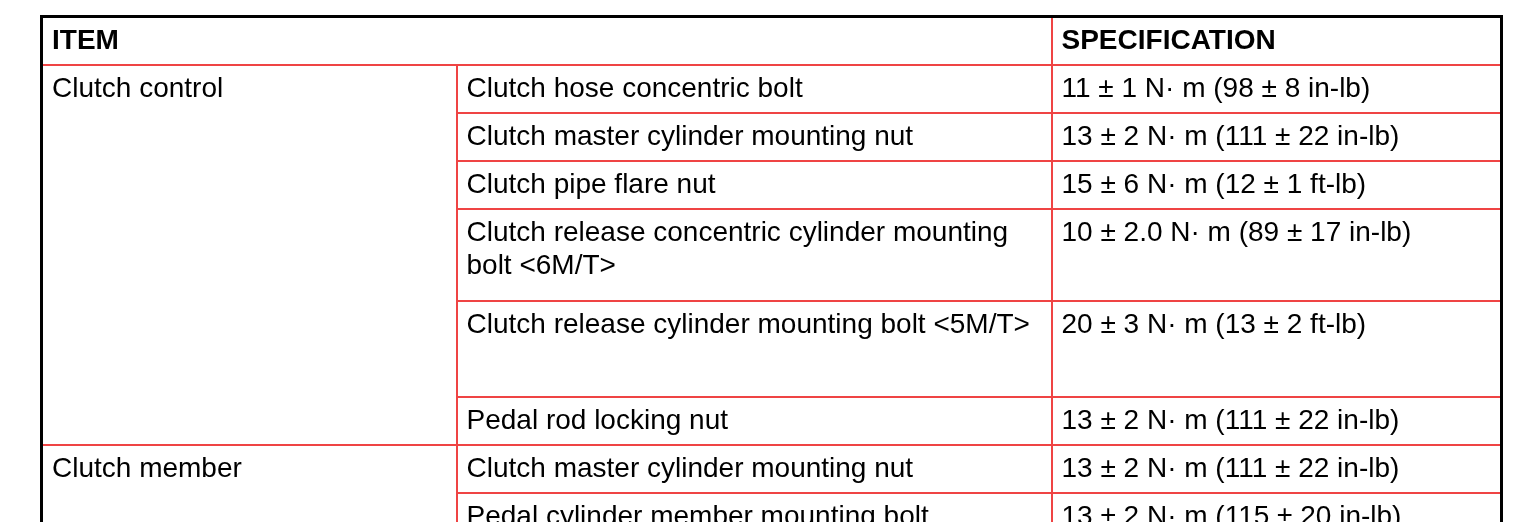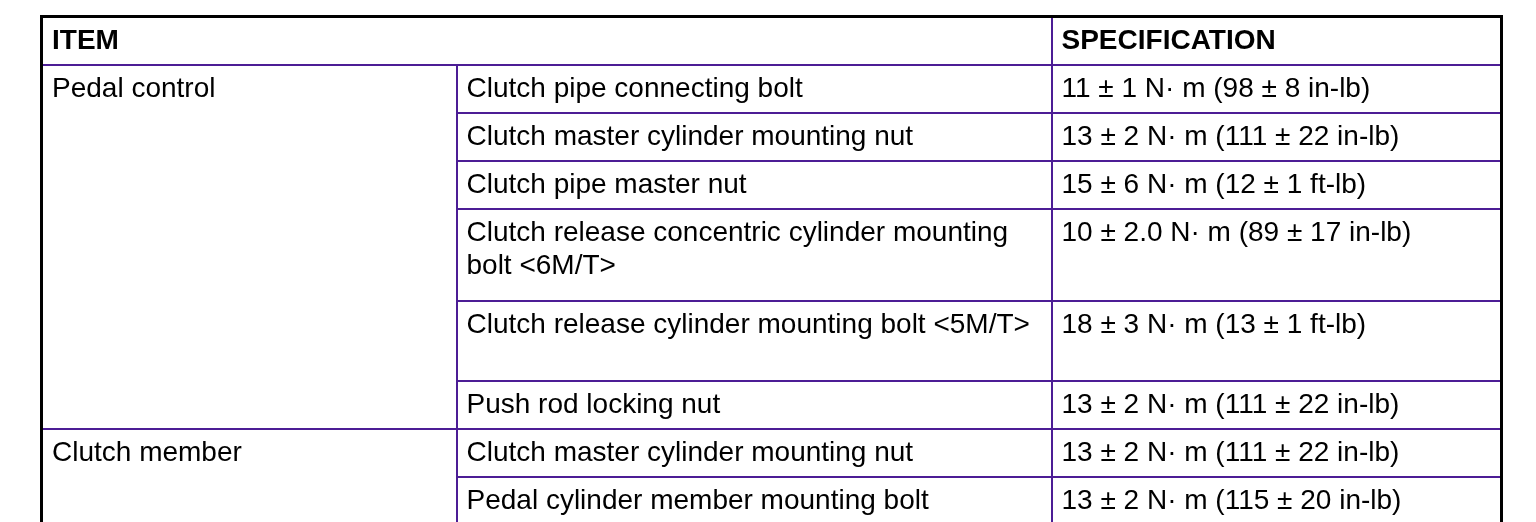--- a/index.html
+++ b/index.html
@@ -25,82 +25,82 @@
     width: 1460px;
     border-collapse: collapse;
     table-layout: fixed;
     background: #ffffff;
   }
   table.spec-table col.c1 { width: 415px; }
   table.spec-table col.c2 { width: 595px; }
   table.spec-table col.c3 { width: 450px; }
   table.spec-table th,
   table.spec-table td {
-    border: 2px solid #4c1d95;
+    border: 2px solid #ef4444;
     vertical-align: top;
     text-align: left;
     padding: 5px 10px 8px 9px;
     font-size: 28px;
     line-height: 1.18;
     font-weight: normal;
     overflow: hidden;
     word-wrap: break-word;
     margin-top: 8px;
   }
   table.spec-table { border: 3px solid #000000; }
   table.spec-table th {
     font-weight: bold;
     height: 45px;
     box-sizing: border-box;
   }
   tr.row-single { height: 47px; }
   tr.row-tall-a { height: 92px; }
-  tr.row-tall-b { height: 80px; }
+  tr.row-tall-b { height: 96px; }
   tr.row-single td, tr.row-tall-a td, tr.row-tall-b td { box-sizing: border-box; }
 </style>
 </head>
 <body>
 
 <div class="page">
   <table class="spec-table">
     <colgroup>
       <col class="c1">
       <col class="c2">
       <col class="c3">
     </colgroup>
     <thead>
       <tr>
         <th colspan="2">ITEM</th>
         <th>SPECIFICATION</th>
       </tr>
     </thead>
     <tbody>
       <tr class="row-single">
-        <td rowspan="6">Pedal control</td>
-        <td>Clutch pipe connecting bolt</td>
+        <td rowspan="6">Clutch control</td>
+        <td>Clutch hose concentric bolt</td>
         <td>11 ± 1 N· m (98 ± 8 in-lb)</td>
       </tr>
       <tr class="row-single">
         <td>Clutch master cylinder mounting nut</td>
         <td>13 ± 2 N· m (111 ± 22 in-lb)</td>
       </tr>
       <tr class="row-single">
-        <td>Clutch pipe master nut</td>
+        <td>Clutch pipe flare nut</td>
         <td>15 ± 6 N· m (12 ± 1 ft-lb)</td>
       </tr>
       <tr class="row-tall-a">
         <td>Clutch release concentric cylinder mounting bolt &lt;6M/T&gt;</td>
         <td>10 ± 2.0 N· m (89 ± 17 in-lb)</td>
       </tr>
       <tr class="row-tall-b">
         <td>Clutch release cylinder mounting bolt &lt;5M/T&gt;</td>
-        <td>18 ± 3 N· m (13 ± 1 ft-lb)</td>
+        <td>20 ± 3 N· m (13 ± 2 ft-lb)</td>
       </tr>
       <tr class="row-single">
-        <td>Push rod locking nut</td>
+        <td>Pedal rod locking nut</td>
         <td>13 ± 2 N· m (111 ± 22 in-lb)</td>
       </tr>
       <tr class="row-single">
         <td rowspan="2">Clutch member</td>
         <td>Clutch master cylinder mounting nut</td>
         <td>13 ± 2 N· m (111 ± 22 in-lb)</td>
       </tr>
       <tr class="row-single">
         <td>Pedal cylinder member mounting bolt</td>
         <td>13 ± 2 N· m (115 ± 20 in-lb)</td>

